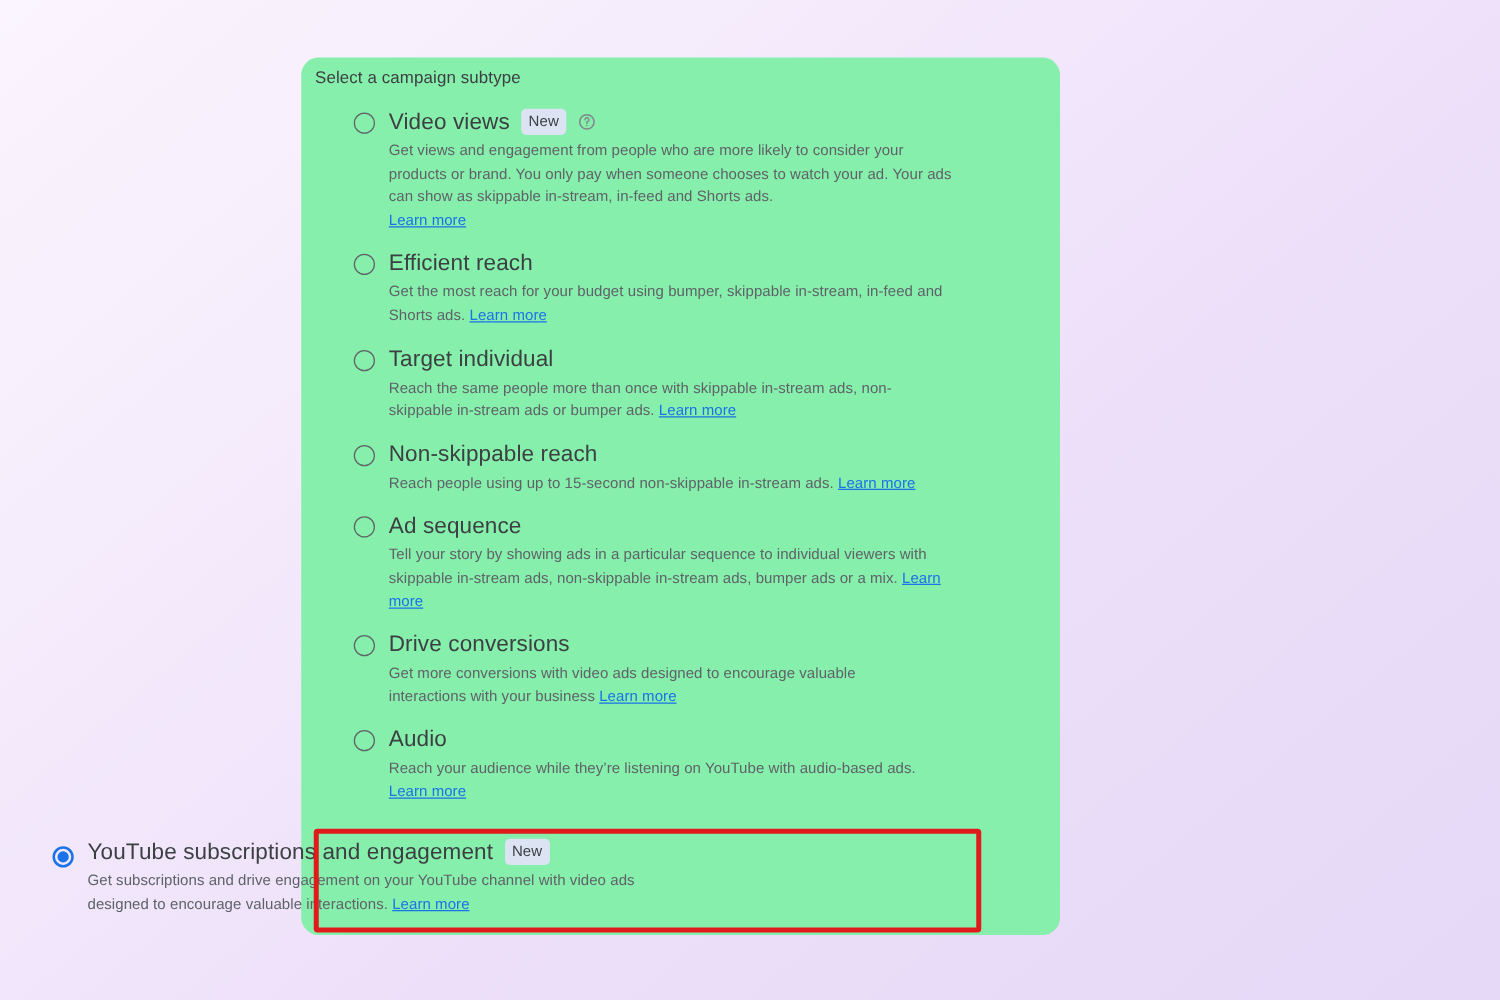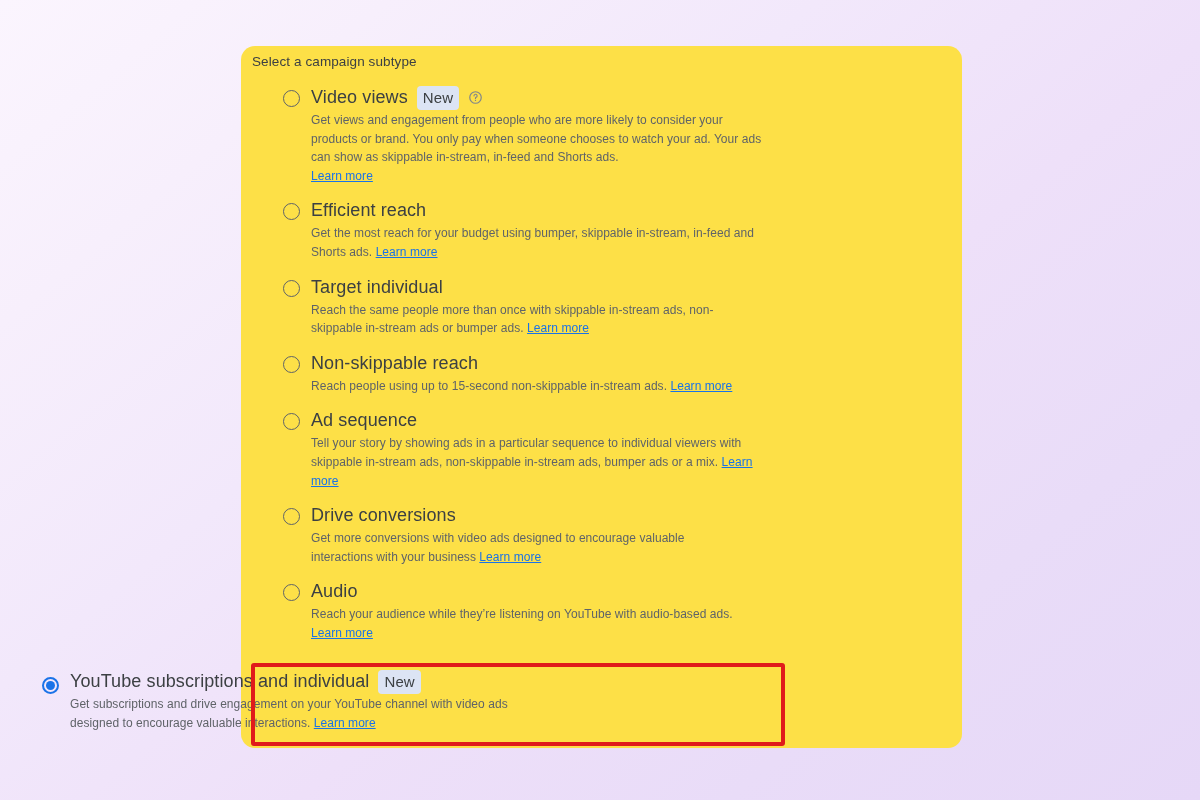--- a/index.html
+++ b/index.html
@@ -19,23 +19,23 @@
         #e9dcf8 78%,
         #e6d8f7 100%);
     -webkit-font-smoothing: antialiased;
   }
 
   
   #card {
     position: absolute;
     left: 241px;
     top: 46px;
-    width: 721px;
+    width: 607px;
     height: 702px;
-    background: #fde047;
+    background: #86efac;
     border-radius: 14px;
     padding: 0;
   }
 
   #card-title {
     position: absolute;
     left: 11px;
     top: 8px;
     font-size: 13.5px;
     color: #3c4043;
@@ -92,21 +92,21 @@
   .opt-title {
     font-size: 18px;
     color: #3c4043;
     letter-spacing: .1px;
     white-space: nowrap;
   }
   .badge-new {
     display: inline-block;
     background: #dce4f4;
     color: #3c4043;
-    font-size: 15px;
+    font-size: 12px;
     line-height: 1;
     padding: 4px 6px 5px 6px;
     border-radius: 4px;
     letter-spacing: .1px;
   }
   .help-icon {
     width: 15px;
     height: 15px;
     display: inline-block;
     color: #80868b;
@@ -254,21 +254,21 @@
         <span class="learn">Learn more</span>
       </div>
     </div>
 
   </div>
 </div>
 
 <div id="selected-option" class="option">
   <span class="radio selected"></span>
   <div class="opt-head">
-    <span class="opt-title">YouTube subscriptions and individual</span>
+    <span class="opt-title">YouTube subscriptions and engagement</span>
     <span class="badge-new">New</span>
   </div>
   <div class="opt-desc w-yt">
     <span>Get subscriptions and drive engagement on your YouTube channel with video ads designed to encourage valuable interactions.</span>
     <span class="learn">Learn more</span>
   </div>
 </div>
 
 <div id="highlight-box"></div>
 

